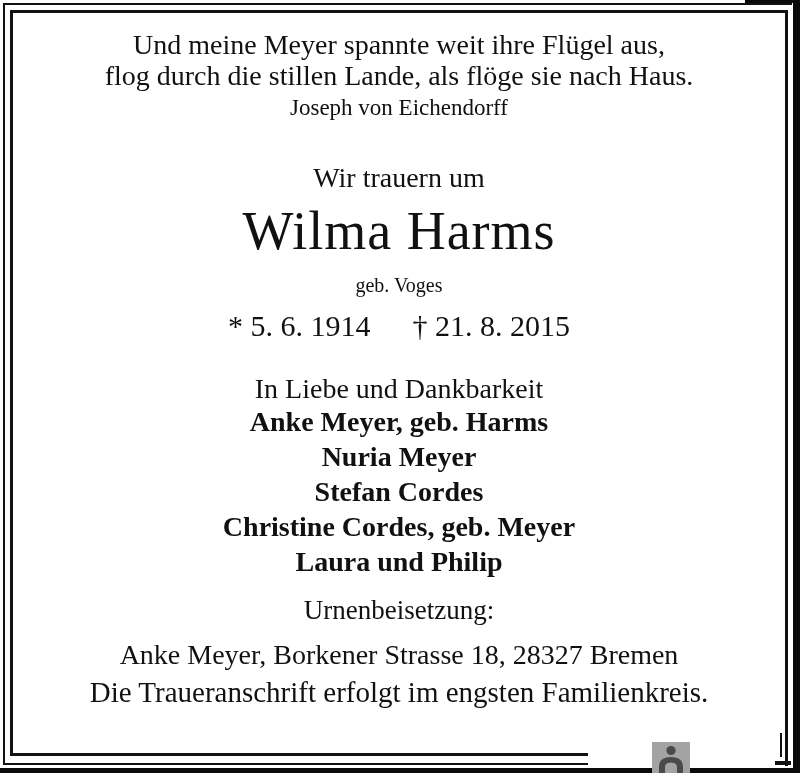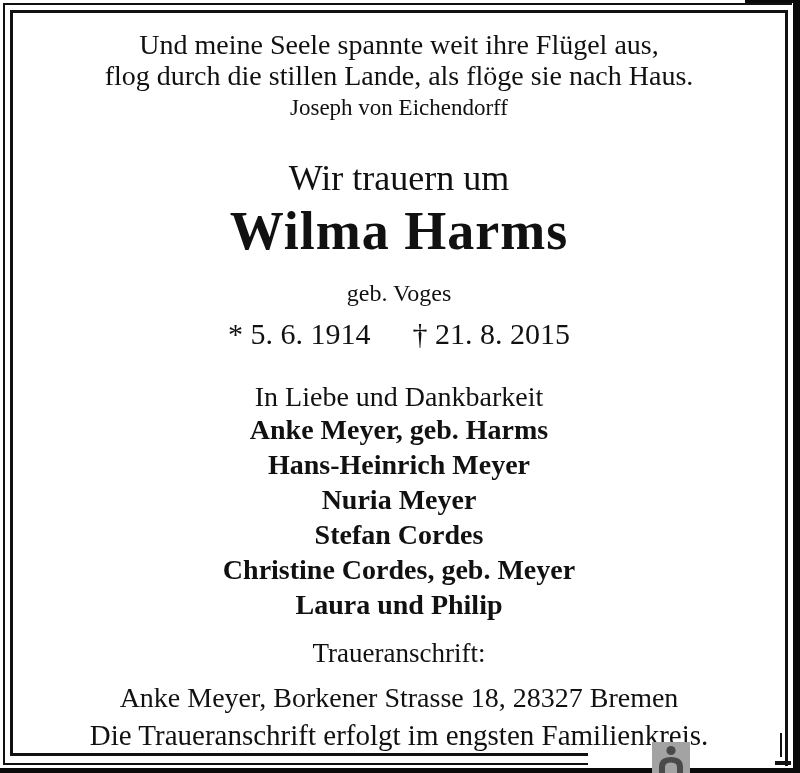--- a/index.html
+++ b/index.html
@@ -16,23 +16,23 @@
   
   .edge { position: absolute; background: #0a0a0a; }
 
   .content {
     position: absolute;
     left: 14px; right: 16px; top: 13px;
     text-align: center;
   }
   .quote       { margin-top: 16px; font-size: 28px; line-height: 31px; }
   .attribution { margin-top: 4px;  font-size: 23px; line-height: 26px; }
-  .intro       { margin-top: 42px; font-size: 36px; line-height: 30px; }
-  .deceased    { margin-top: 11px; font-size: 54px; line-height: 54px; font-weight: bold; letter-spacing: 1px; }
-  .maiden      { margin-top: 20px; font-size: 24px; line-height: 30px; }
+  .intro       { margin-top: 42px; font-size: 28px; line-height: 30px; }
+  .deceased    { margin-top: 11px; font-size: 54px; line-height: 54px; font-weight: normal; letter-spacing: 1px; }
+  .maiden      { margin-top: 12px; font-size: 20px; line-height: 30px; }
   .dates       { margin-top: 10px;  font-size: 30px; line-height: 32px; }
   .dates .datepart { display: inline-block; margin: 0 21px; }
   .mourners-intro { margin-top: 32px; font-size: 28px; line-height: 30px; font-family: Liberation Serif, serif; }
   .mourner     { font-size: 28px; line-height: 35px; font-weight: bold; }
   .addr-label  { margin-top: 17px; font-size: 27px; line-height: 29px; }
   .addr        { margin-top: 15px;  font-size: 28px; line-height: 30px; }
   .note        { margin-top: 7px;  font-size: 29px; line-height: 31px; }
 
   
   .logo-strip {
@@ -68,44 +68,43 @@
 
 <div class="line" style="left:780px;top:733px; width:2px;   height:24px;"></div>
 <div class="line" style="left:775px;top:761px; width:16px;  height:4px;"></div>
 
 <div class="edge" style="left:793px;top:0;     width:7px;   height:773px;"></div>
 <div class="edge" style="left:0;    top:768px; width:800px; height:5px;"></div>
 <div class="edge" style="left:745px;top:0;     width:55px;  height:3px;"></div>
 
 <div class="content">
   <div class="quote">
-    <div>Und meine Seele spannte weit ihre Flügel aus,</div>
+    <div>Und meine Meyer spannte weit ihre Flügel aus,</div>
     <div>flog durch die stillen Lande, als flöge sie nach Haus.</div>
   </div>
   <div class="attribution">Joseph von Eichendorff</div>
 
   <div class="intro">Wir trauern um</div>
   <div class="deceased">Wilma Harms</div>
   <div class="maiden">geb. Voges</div>
 
   <div class="dates">
     <span class="datepart"><span>*</span> <span>5. 6. 1914</span></span><span class="datepart"><span>†</span> <span>21. 8. 2015</span></span>
   </div>
 
   <div class="mourners-intro">In Liebe und Dankbarkeit</div>
   <div>
     <div class="mourner">Anke Meyer, geb. Harms</div>
-    <div class="mourner">Hans-Heinrich Meyer</div>
     <div class="mourner">Nuria Meyer</div>
     <div class="mourner">Stefan Cordes</div>
     <div class="mourner">Christine Cordes, geb. Meyer</div>
     <div class="mourner">Laura und Philip</div>
   </div>
 
-  <div class="addr-label">Traueranschrift:</div>
+  <div class="addr-label">Urnenbeisetzung:</div>
   <div class="addr">Anke Meyer, Borkener Strasse 18, 28327 Bremen</div>
   <div class="note">Die Traueranschrift erfolgt im engsten Familienkreis.</div>
 </div>
 
 <div class="logo-strip">
   <span class="logo-icon-box">
     <svg width="38" height="31" viewBox="0 0 38 31" xmlns="http://www.w3.org/2000/svg">
       <rect x="0" y="0" width="38" height="31" fill="#a3a3a3"></rect>
       <circle cx="19" cy="8.5" r="4.6" fill="#4a4a4a"></circle>
       <path d="M 7 31 L 7 25 Q 7 15 19 15 Q 31 15 31 25 L 31 31 L 25 31 L 25 25 Q 25 20.5 19 20.5 Q 13 20.5 13 25 L 13 31 Z" fill="#4a4a4a"></path>

